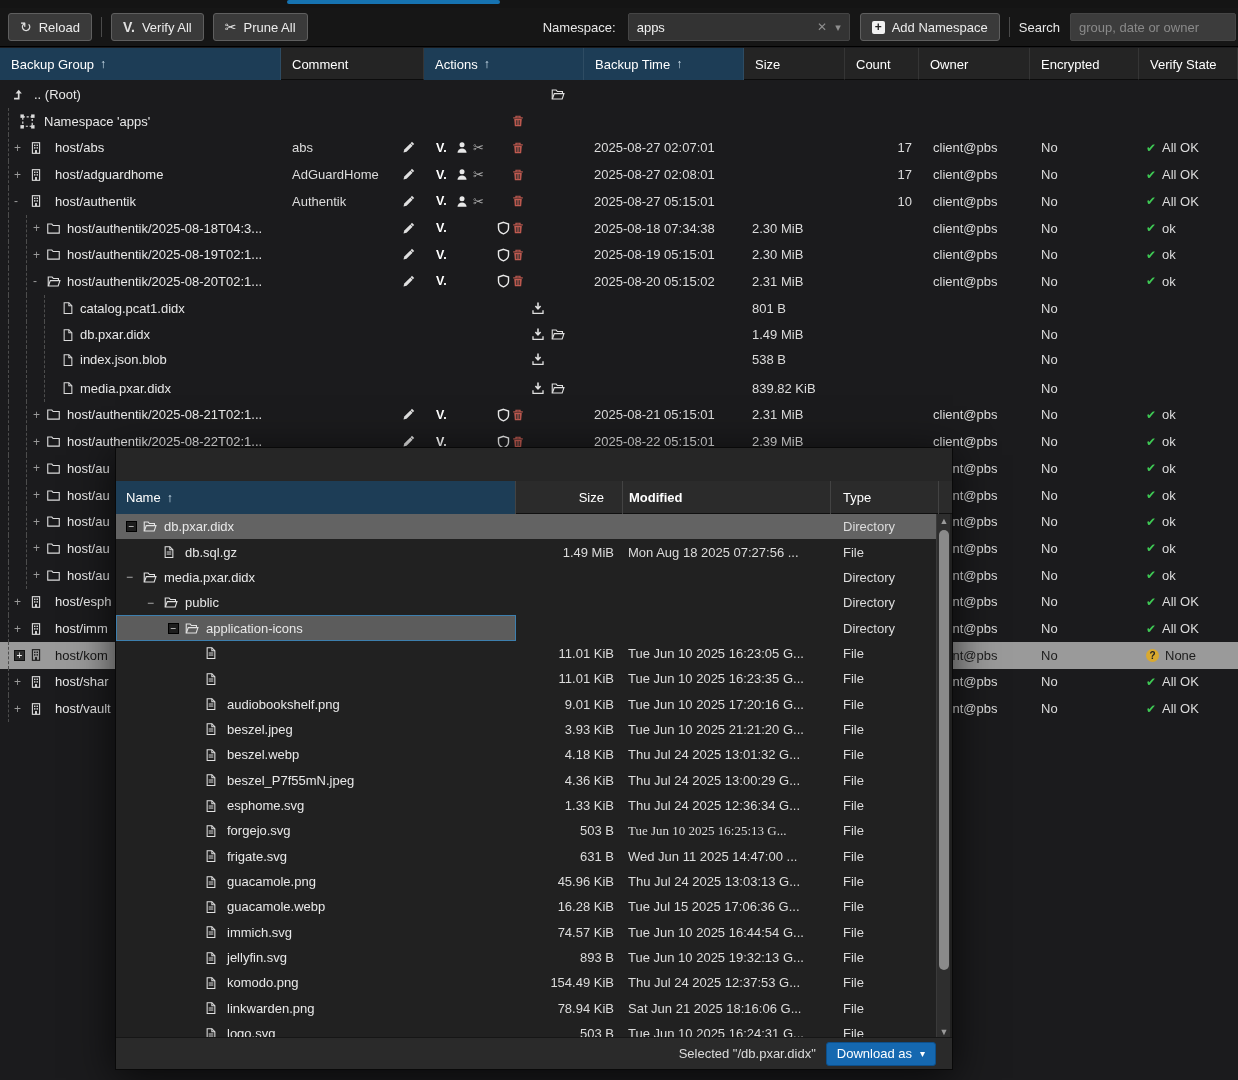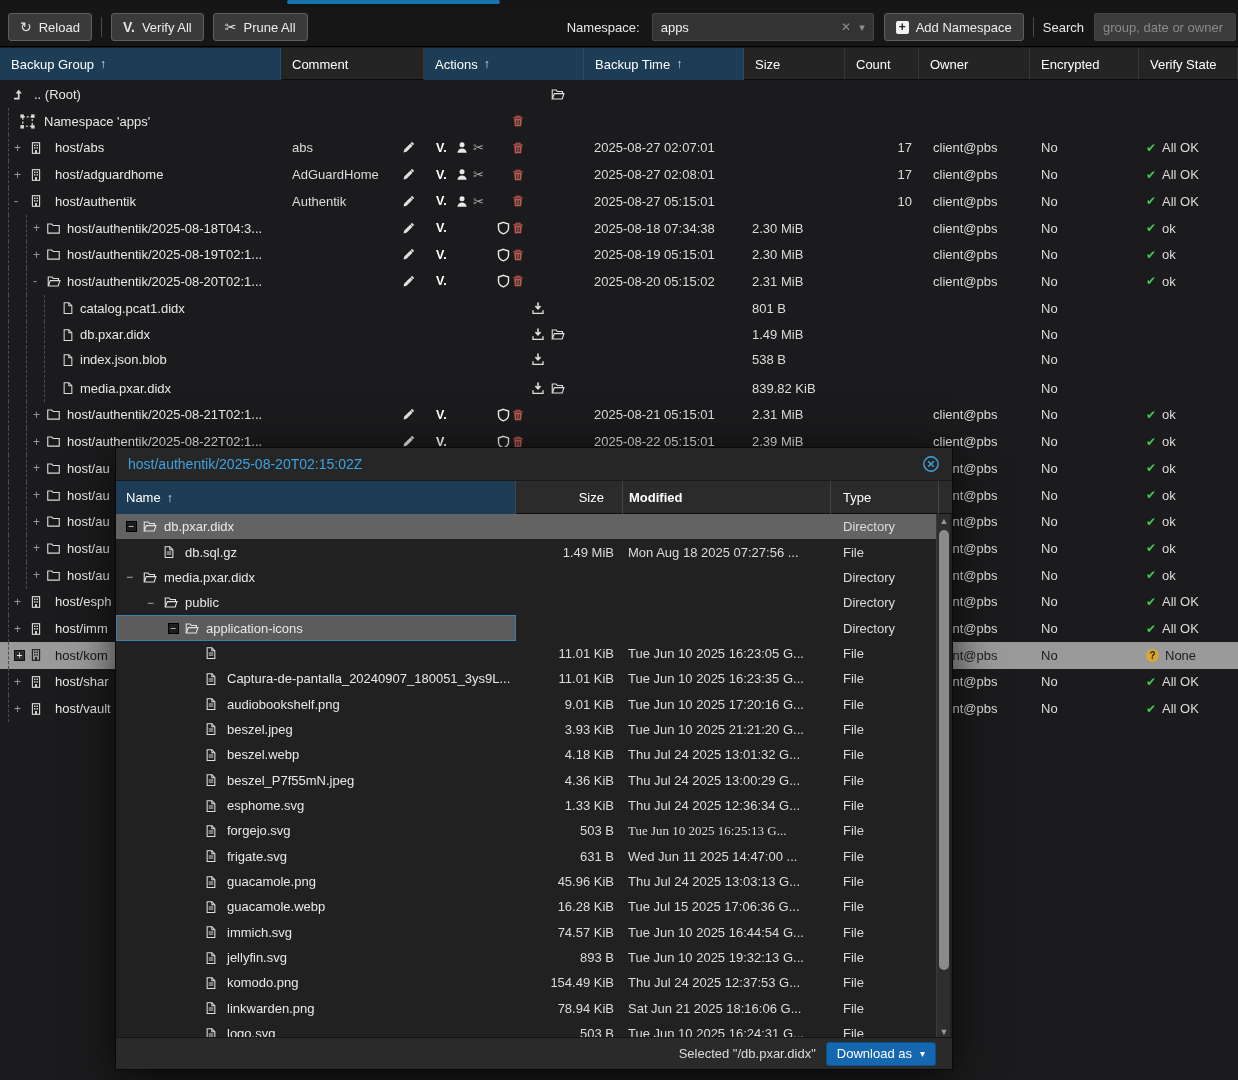--- a/index.html
+++ b/index.html
@@ -22,21 +22,21 @@
   .vglyph { font-weight:bold; font-size:13px; }
   .tsep { width:1px; height:20px; background:#4a4a4a; margin:0 9px; }
   .tlabel { color:#e8e8e8; }
   .ns-combo { display:inline-flex; align-items:center; height:28px; width:222px; background:#333;
               border:1px solid #454545; border-radius:2px; padding:0 8px; color:#f0f0f0; cursor:pointer; }
   .ns-combo .val { flex:1; }
   .ns-combo .clear { color:#8f8f8f; font-size:12px; margin-right:8px; }
   .ns-combo .caret { color:#8f8f8f; font-size:11px; }
   .addns-ico { width:13px; height:13px; background:#f2f2f2; border-radius:2px; color:#222;
                font-weight:bold; font-size:12px; line-height:13px; text-align:center; display:inline-block; }
-  .search-input { width:142px; height:28px; background:#3c3c3c; border:1px solid #454545; border-radius:2px;
+  .search-input { width:166px; height:28px; background:#3c3c3c; border:1px solid #454545; border-radius:2px;
                   color:#e8e8e8; padding:0 8px; font-family:inherit; font-size:13px; }
   .search-input::placeholder { color:#8a8a8a; }
 
   
   .ghead { position:absolute; left:0; top:48px; width:1238px; height:32px; background:#242424;
            border-bottom:1px solid #0c0c0c; }
   .gh-cell { position:absolute; top:0; height:32px; display:flex; align-items:center; padding:0 11px;
              color:#fff; border-right:1px solid rgba(255,255,255,0.08); cursor:pointer; }
   .gh-cell.sorted { background:#1d3d56; }
   .sort-arrow { margin-left:6px; color:#cfe2ef; font-size:12px; }
@@ -883,29 +883,20 @@
         <span class="cell" style="left: 933px;">client@pbs</span>
         <span class="cell" style="left: 1041px;">No</span>
         <span class="cell" style="left: 1146px;">
           <span class="check">✔</span>
           <span>All OK</span>
         </span>
       </div>
     </div>
 
   <div class="modal">
-    <div class="m-title">
-      <span class="txt">host/authentik/2025-08-20T02:15:02Z</span>
-      <span>
-        <svg width="18" height="18" viewBox="0 0 18 18">
-            <circle cx="9" cy="9" r="7.2" fill="none" stroke="#3fa2e0" stroke-width="1.4"></circle>
-            <path d="M6.2 6.2 L11.8 11.8 M11.8 6.2 L6.2 11.8" stroke="#3fa2e0" stroke-width="1.4"></path>
-          </svg>
-      </span>
-    </div>
     <div class="m-head">
         <div class="mh-cell" style="left: 0px; width: 400px; background: rgb(29, 61, 86); padding-left: 10px;">
           <span>Name</span>
           <span class="sort-arrow">↑</span>
         </div>
         <div class="mh-cell" style="left: 400px; width: 107px; justify-content: flex-end; padding-right: 18px;">
           <span>Size</span>
         </div>
         <div class="mh-cell" style="left: 507px; width: 208px; padding-left: 6px; font-weight: bold;">
           <span>Modified</span>
@@ -1008,21 +999,20 @@
         <div class="mrow" style="top: 152.1px;">
           <span class="mcell" style="left: 89px;">
             <span style="display: inline-flex;">
               <svg width="12" height="14" viewBox="0 0 14 14">
                 <path d="M2.5 0.8 h5.5 l3.5 3.5 v9 H2.5 z" fill="none" stroke="#e2e2e2" stroke-width="1.2"></path>
                 <path d="M8 0.8 v3.5 h3.5" fill="none" stroke="#e2e2e2" stroke-width="1.2"></path>
                 <path d="M4.3 7 h5.4 M4.3 9.4 h5.4" stroke="#e2e2e2" stroke-width="1.1"></path>
               </svg>
             </span>
           </span>
-          <span class="mcell nm" style="left: 111px;">Captura-de-pantalla_20240907_180051_3ys9L...</span>
           <span class="mcell" style="left: 400px; width: 98px; justify-content: flex-end;">11.01 KiB</span>
           <span class="mcell" style="left: 512px;">Tue Jun 10 2025 16:23:35 G...</span>
           <span class="mcell" style="left: 727px;">File</span>
         </div>
         <div class="mrow" style="top: 177.45px;">
           <span class="mcell" style="left: 89px;">
             <span style="display: inline-flex;">
               <svg width="12" height="14" viewBox="0 0 14 14">
                 <path d="M2.5 0.8 h5.5 l3.5 3.5 v9 H2.5 z" fill="none" stroke="#e2e2e2" stroke-width="1.2"></path>
                 <path d="M8 0.8 v3.5 h3.5" fill="none" stroke="#e2e2e2" stroke-width="1.2"></path>

